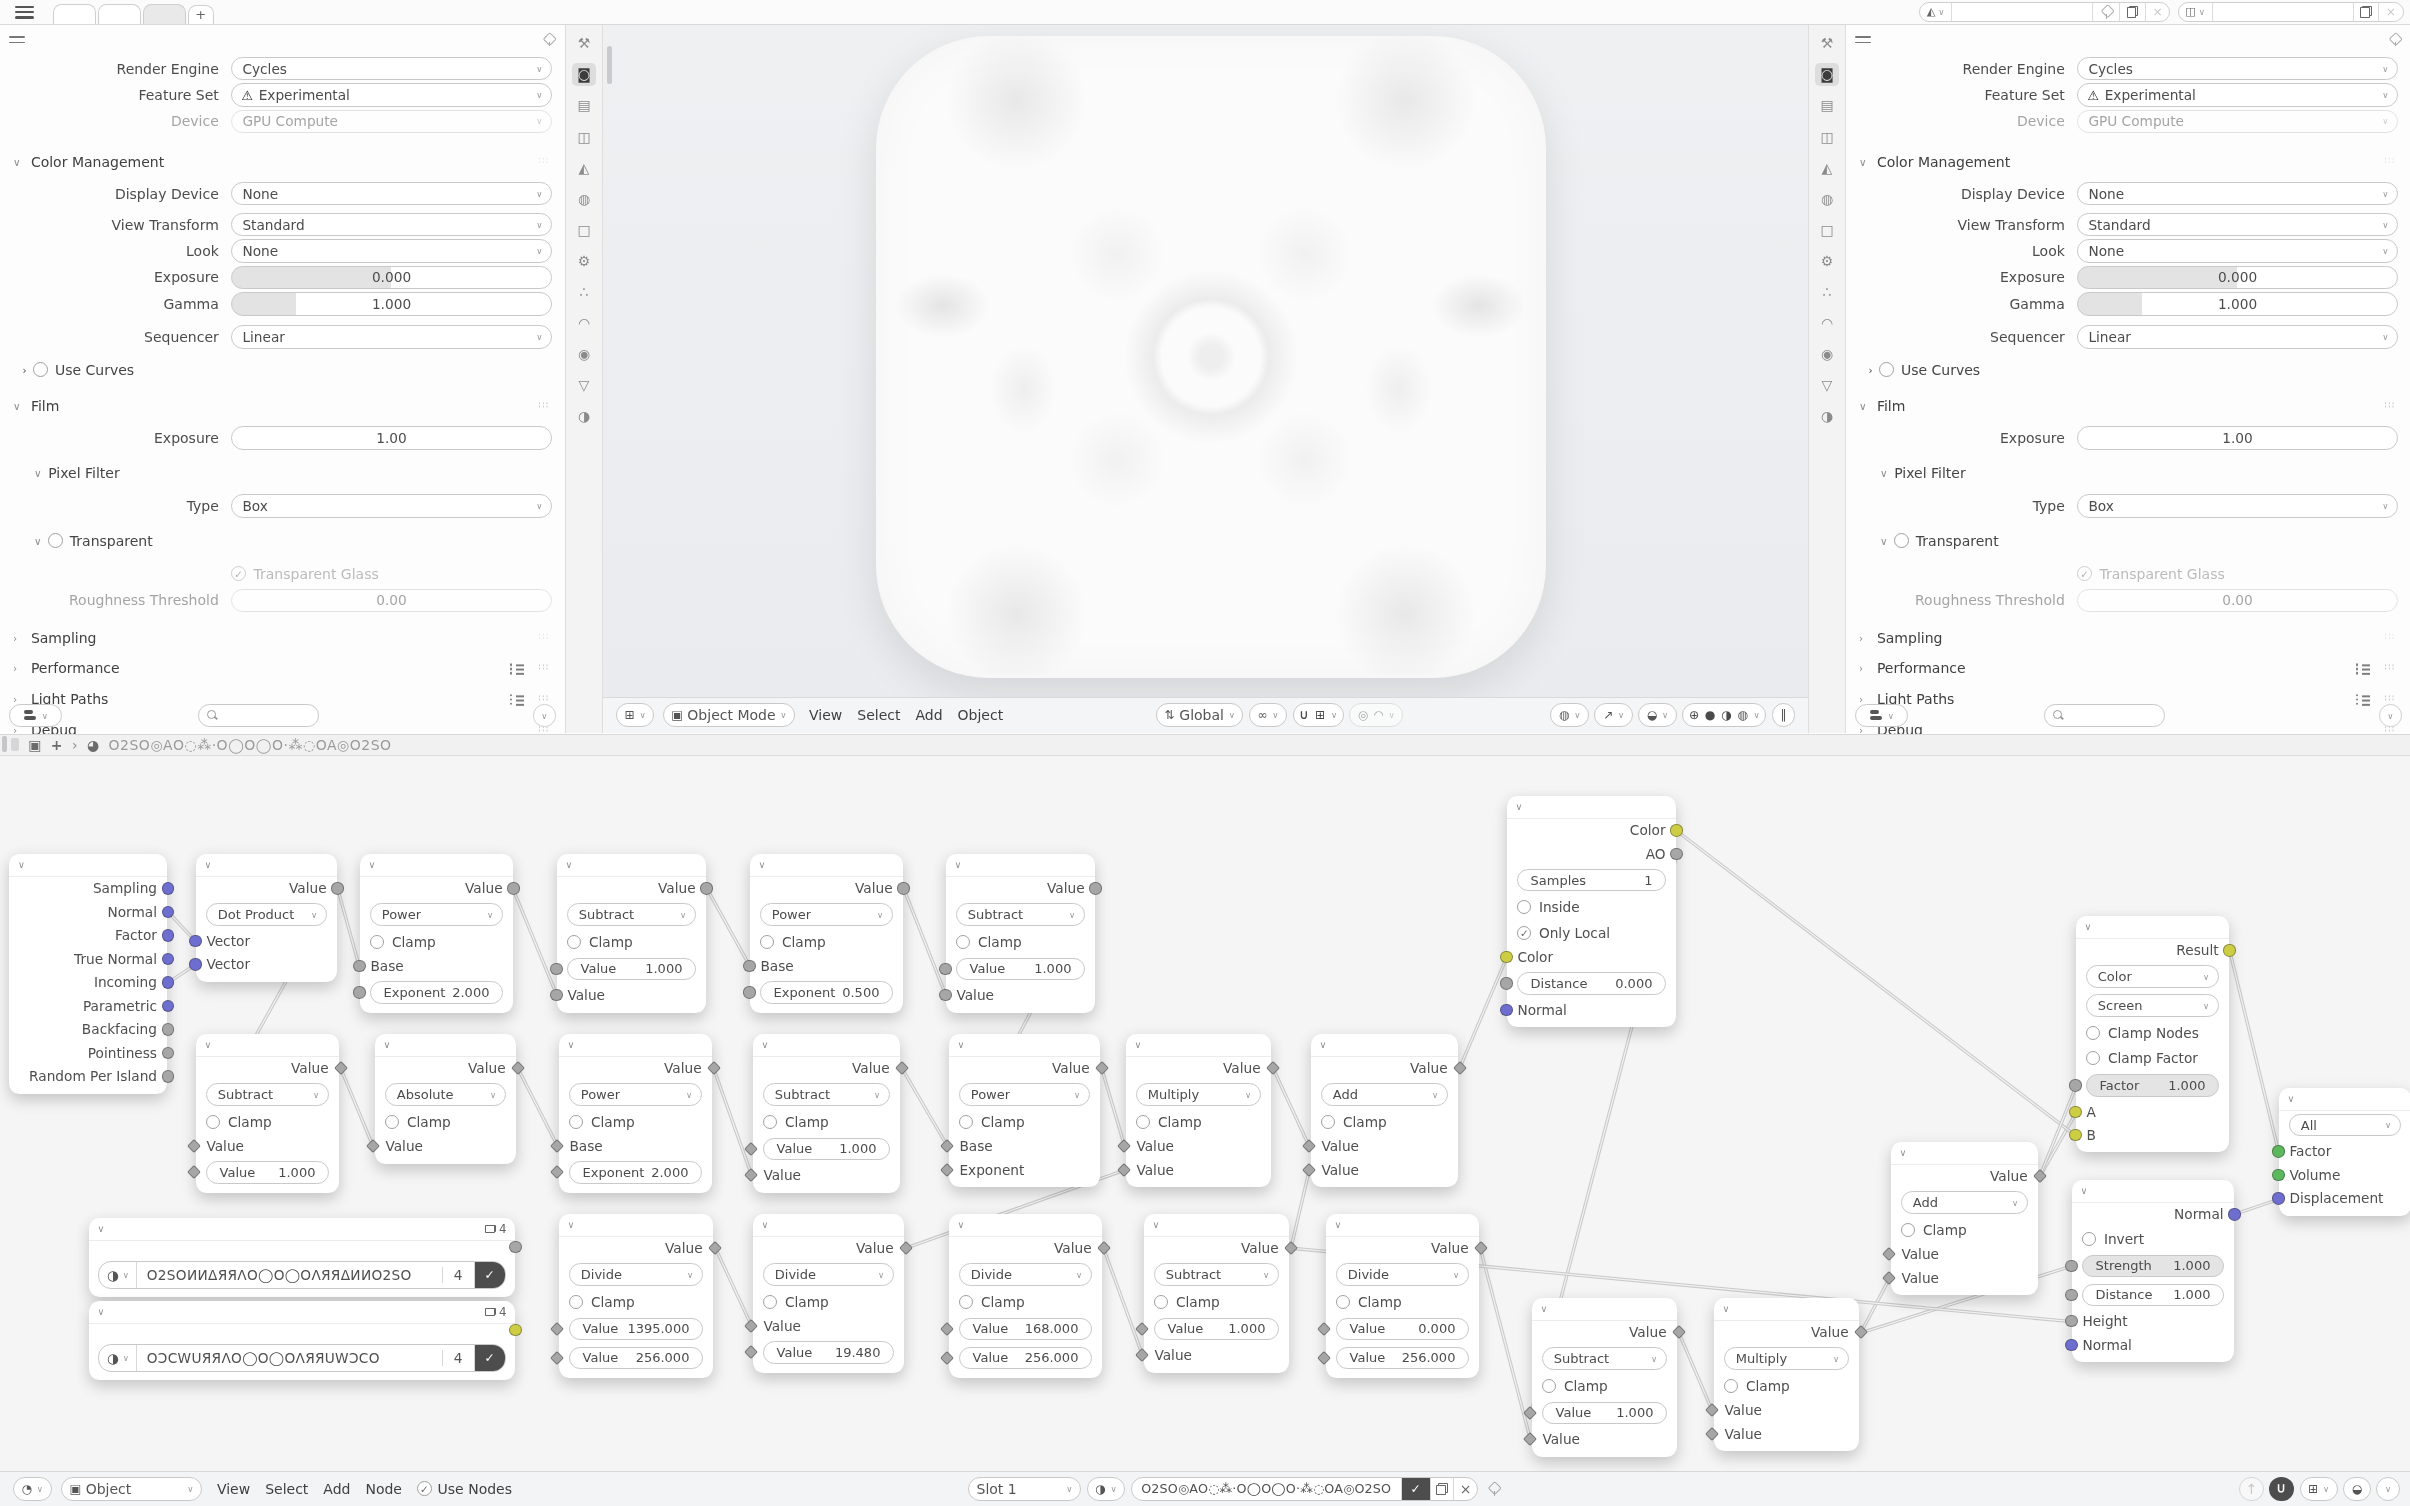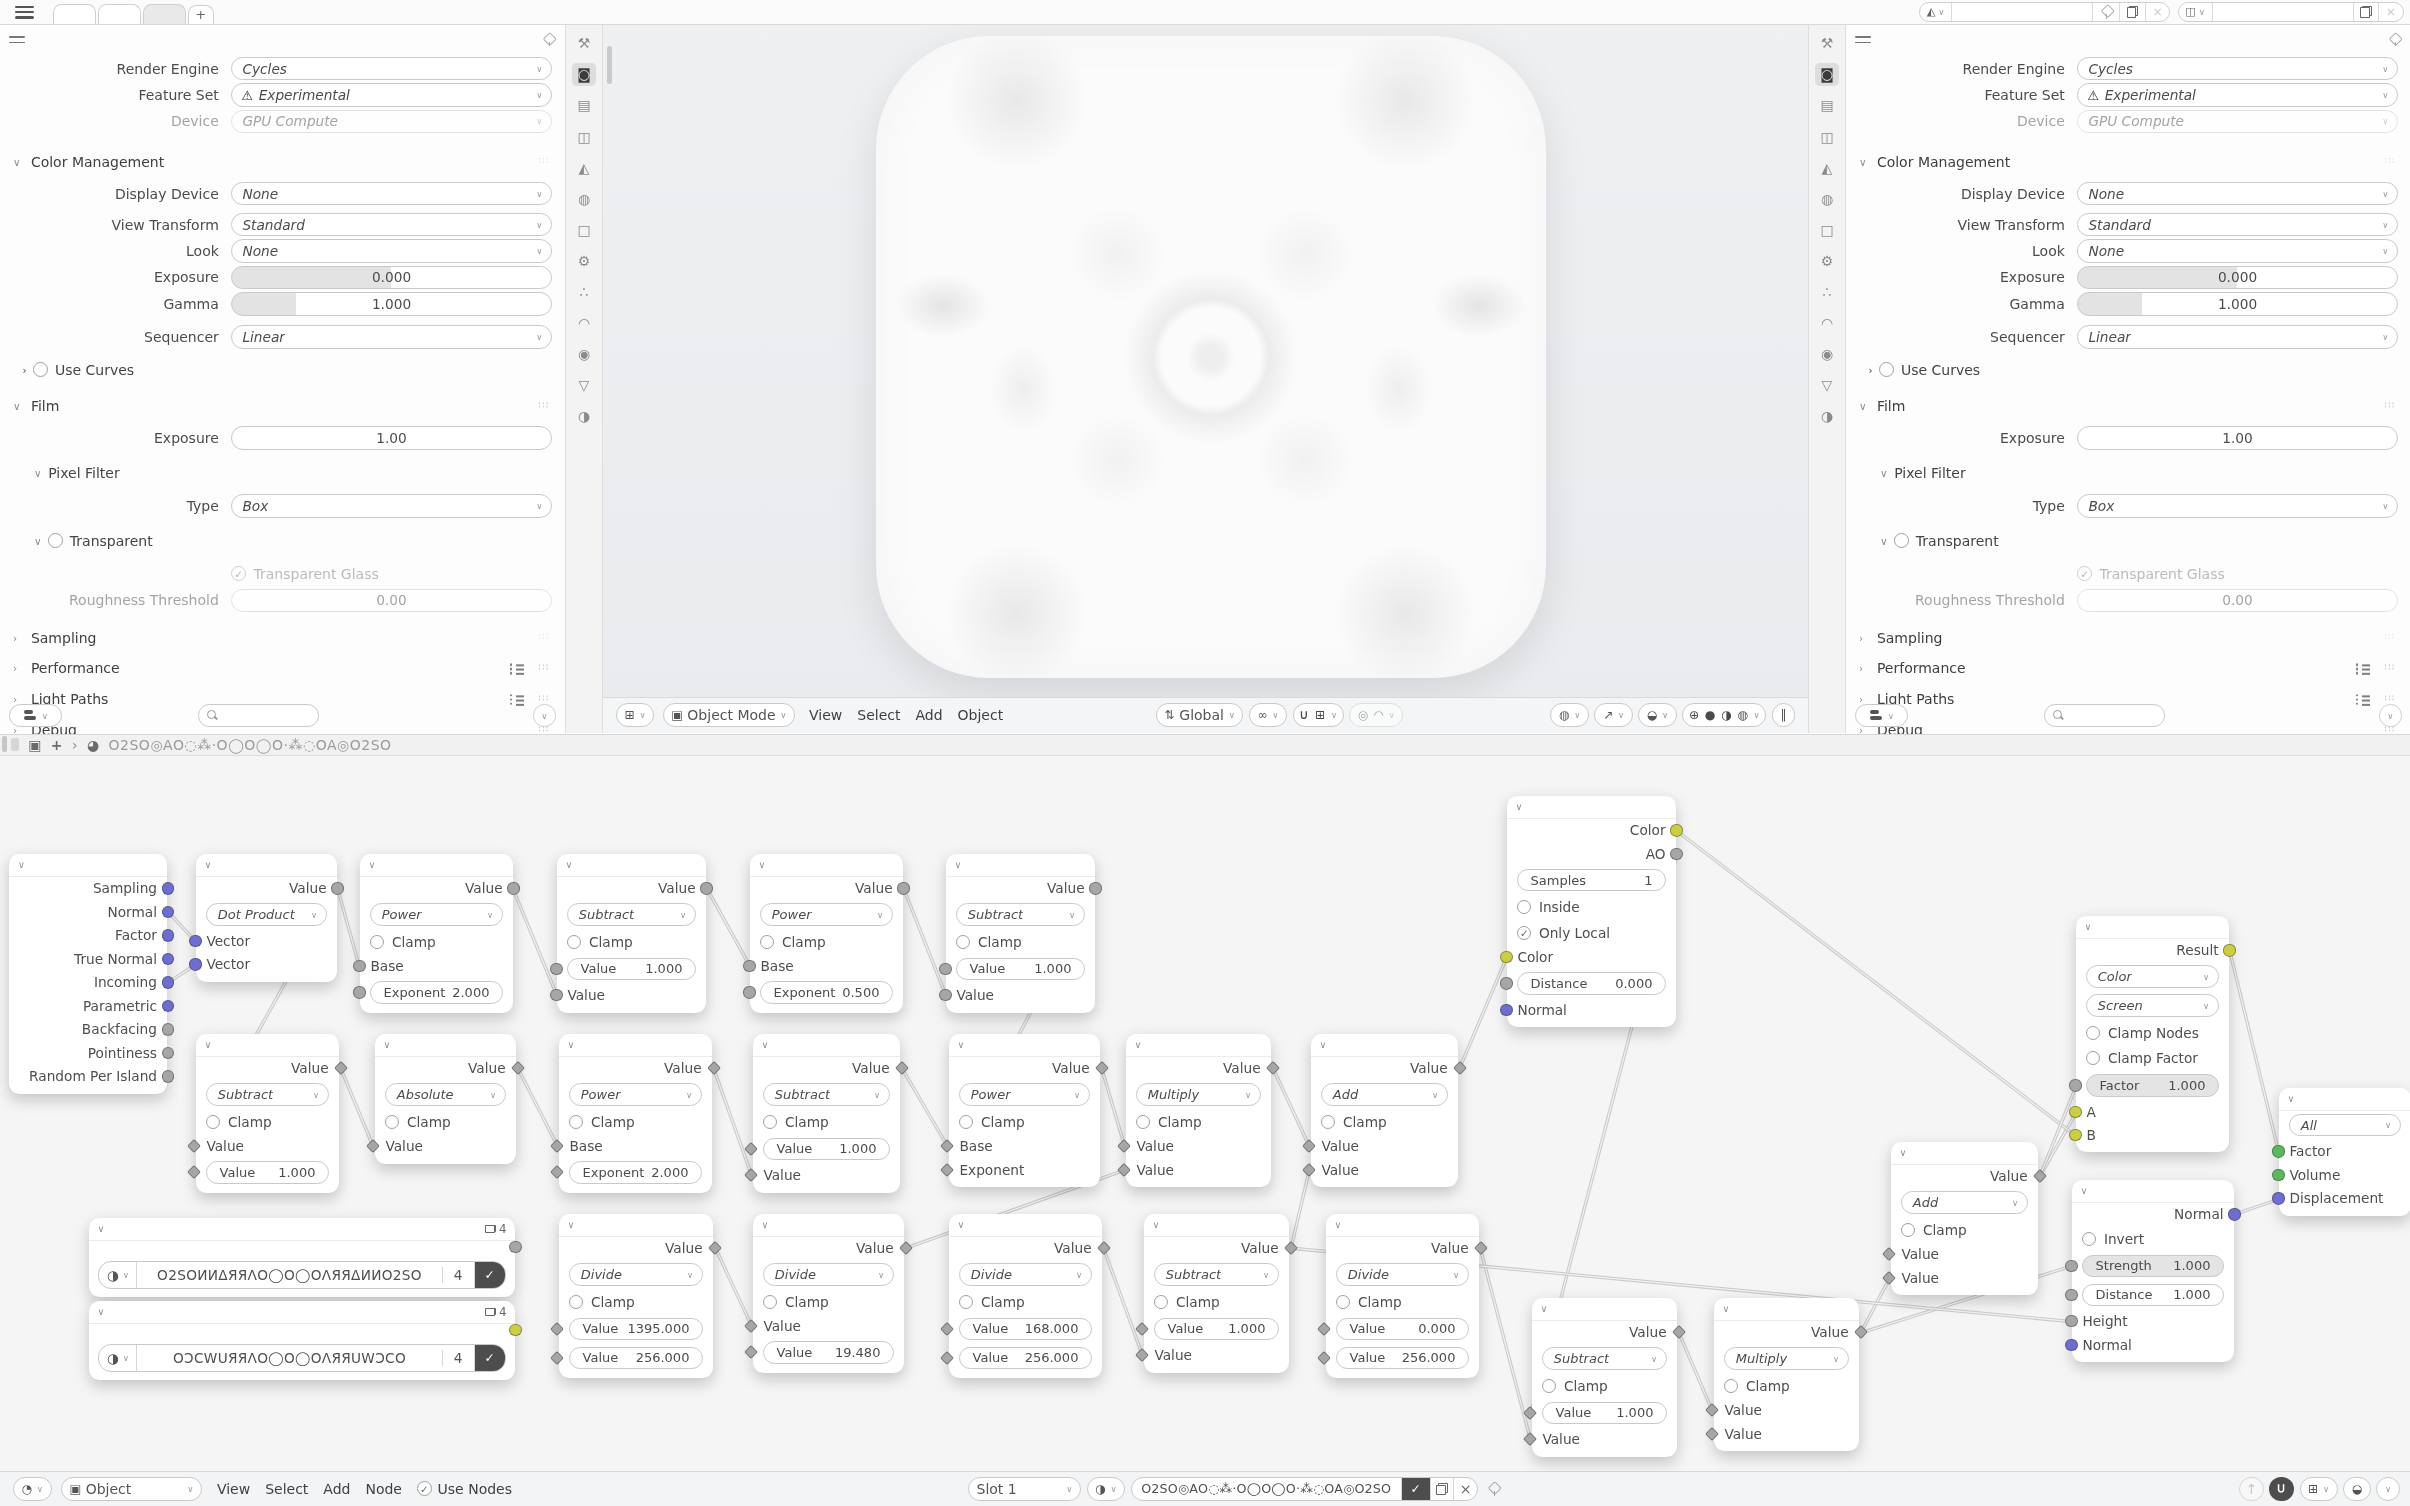--- a/index.html
+++ b/index.html
@@ -18,21 +18,21 @@
   .tb-right { position:absolute; right:7.5px; top:1.9px; display:flex; gap:7.5px; }
   .dbsel { display:flex; align-items:center; height:20px; border:0.9px solid #cfcfcf; border-radius:10.4px; background:#fff; overflow:hidden; }
   .dbsel .seg { display:flex; align-items:center; height:100%; padding:0 6.6px; border-right:0.9px solid #dcdcdc; color:#666; font-size:11.3px; gap:2.8px;}
   .dbsel .seg:last-child { border-right:none; }
   .dbsel .name { width:141px; }
   .dbsel .x { color:#c9c9c9; font-size:12.2px; }
   .chevs { color:#9b9b9b; font-size:8.5px; }
 
   
   .pill { border:0.9px solid #c9c9c9; border-radius:12.2px; background:#fff; height:23.5px; display:flex; align-items:center; font-size:13.7px; color:#4c4c4c; position:relative; }
-  .pill .lab { padding-left:10.4px; white-space:nowrap; overflow:hidden;font-style:italic; }
+  .pill .lab { padding-left:10.4px; white-space:nowrap; overflow:hidden; }
   .pill .chev { margin-left:auto; color:#9b9b9b; font-size:8.5px; padding-right:8.5px; }
   .pill.center { justify-content:center; }
   .dis { opacity:.5; }
   .cchk { width:15px; height:15px; border:1.3px solid #9f9f9f; border-radius:50%; background:#fff; flex:0 0 auto; display:flex; align-items:center; justify-content:center; font-size:10.4px; color:#666; }
   .cchk.on::after { content:"✓"; }
 
   
   .props { position:absolute; top:24.5px; height:708px; background:#fdfdfd; }
   .props .phead { height:30px; display:flex; align-items:center; padding:0 9.4px; }
   .icon-sliders { width:16px; height:13px; position:relative; }
@@ -119,21 +119,21 @@
   .sock { position:absolute; width:12.2px; height:12.2px; border-radius:50%; border:1.1px solid rgba(50,50,50,.45); top:50%; transform:translateY(-50%); z-index:3; }
   .sock.sl { left:-6.6px; } .sock.sr { right:-6.6px; }
   .sock.dia { width:10px; height:10px; border-radius:1.9px; transform:translateY(-50%) rotate(45deg); }
   .c-vec { background:#6e6ed0; } .c-val { background:#a6a6a6; } .c-col { background:#cdcd44; } .c-grn { background:#5cb85c; }
   .badge4 { margin-left:auto; display:flex; align-items:center; gap:2.8px; color:#666; font-size:11.8px; }
   .mini2 { width:11.3px; height:8.5px; position:relative; }
   .mini2::before, .mini2::after { content:""; position:absolute; width:8.5px; height:5.6px; border:1.2px solid #666; border-radius:0.9px; background:#fff; }
   .mini2::before { right:0; top:0; } .mini2::after { left:0; bottom:0; }
   .dbrow { display:flex; align-items:center; height:28px; margin:7.5px 9.4px 1.9px 9.4px; border:0.9px solid #c9c9c9; border-radius:13px; overflow:hidden; background:#fff; }
   .dbrow .dseg { display:flex; align-items:center; height:100%; padding:0 7.5px; border-right:0.9px solid #d7d7d7; color:#555; gap:3.8px; }
-  .dbrow .dname { flex:1; border-right:0.9px solid #d7d7d7; padding:0 9.4px; white-space:nowrap; overflow:hidden; color:#4f4f4f; letter-spacing:0.3px;text-align:center; }
+  .dbrow .dname { flex:1; border-right:0.9px solid #d7d7d7; padding:0 9.4px; white-space:nowrap; overflow:hidden; color:#4f4f4f; letter-spacing:0.3px; }
   .dbrow .dcount { width:32px; justify-content:center; }
   .shieldb { width:30px; height:100%; background:#4d4d4d; color:#fff; display:flex; align-items:center; justify-content:center; font-size:12.2px; border:none; }
 
   
   .nebot { position:absolute; left:0; top:1471px; width:2411px; height:36px; background:#f3f4f5; border-top:0.9px solid #d8d8d8; }
   .nebot .lgrp { position:absolute; left:13px; top:4.7px; display:flex; align-items:center; gap:9.4px; }
   .nebot .cgrp { position:absolute; left:968px; top:4.7px; display:flex; align-items:center; gap:5.6px; }
   .nebot .rgrp { position:absolute; right:11.3px; top:4.7px; display:flex; align-items:center; gap:5.6px; }
   .matfield { display:flex; align-items:center; height:24.5px; border:0.9px solid #c9c9c9; border-radius:12.2px; background:#fff; overflow:hidden; }
   .matfield .mname { padding:0 9.4px; color:#4f4f4f; font-size:12.7px; letter-spacing:0.2px; white-space:nowrap; }

